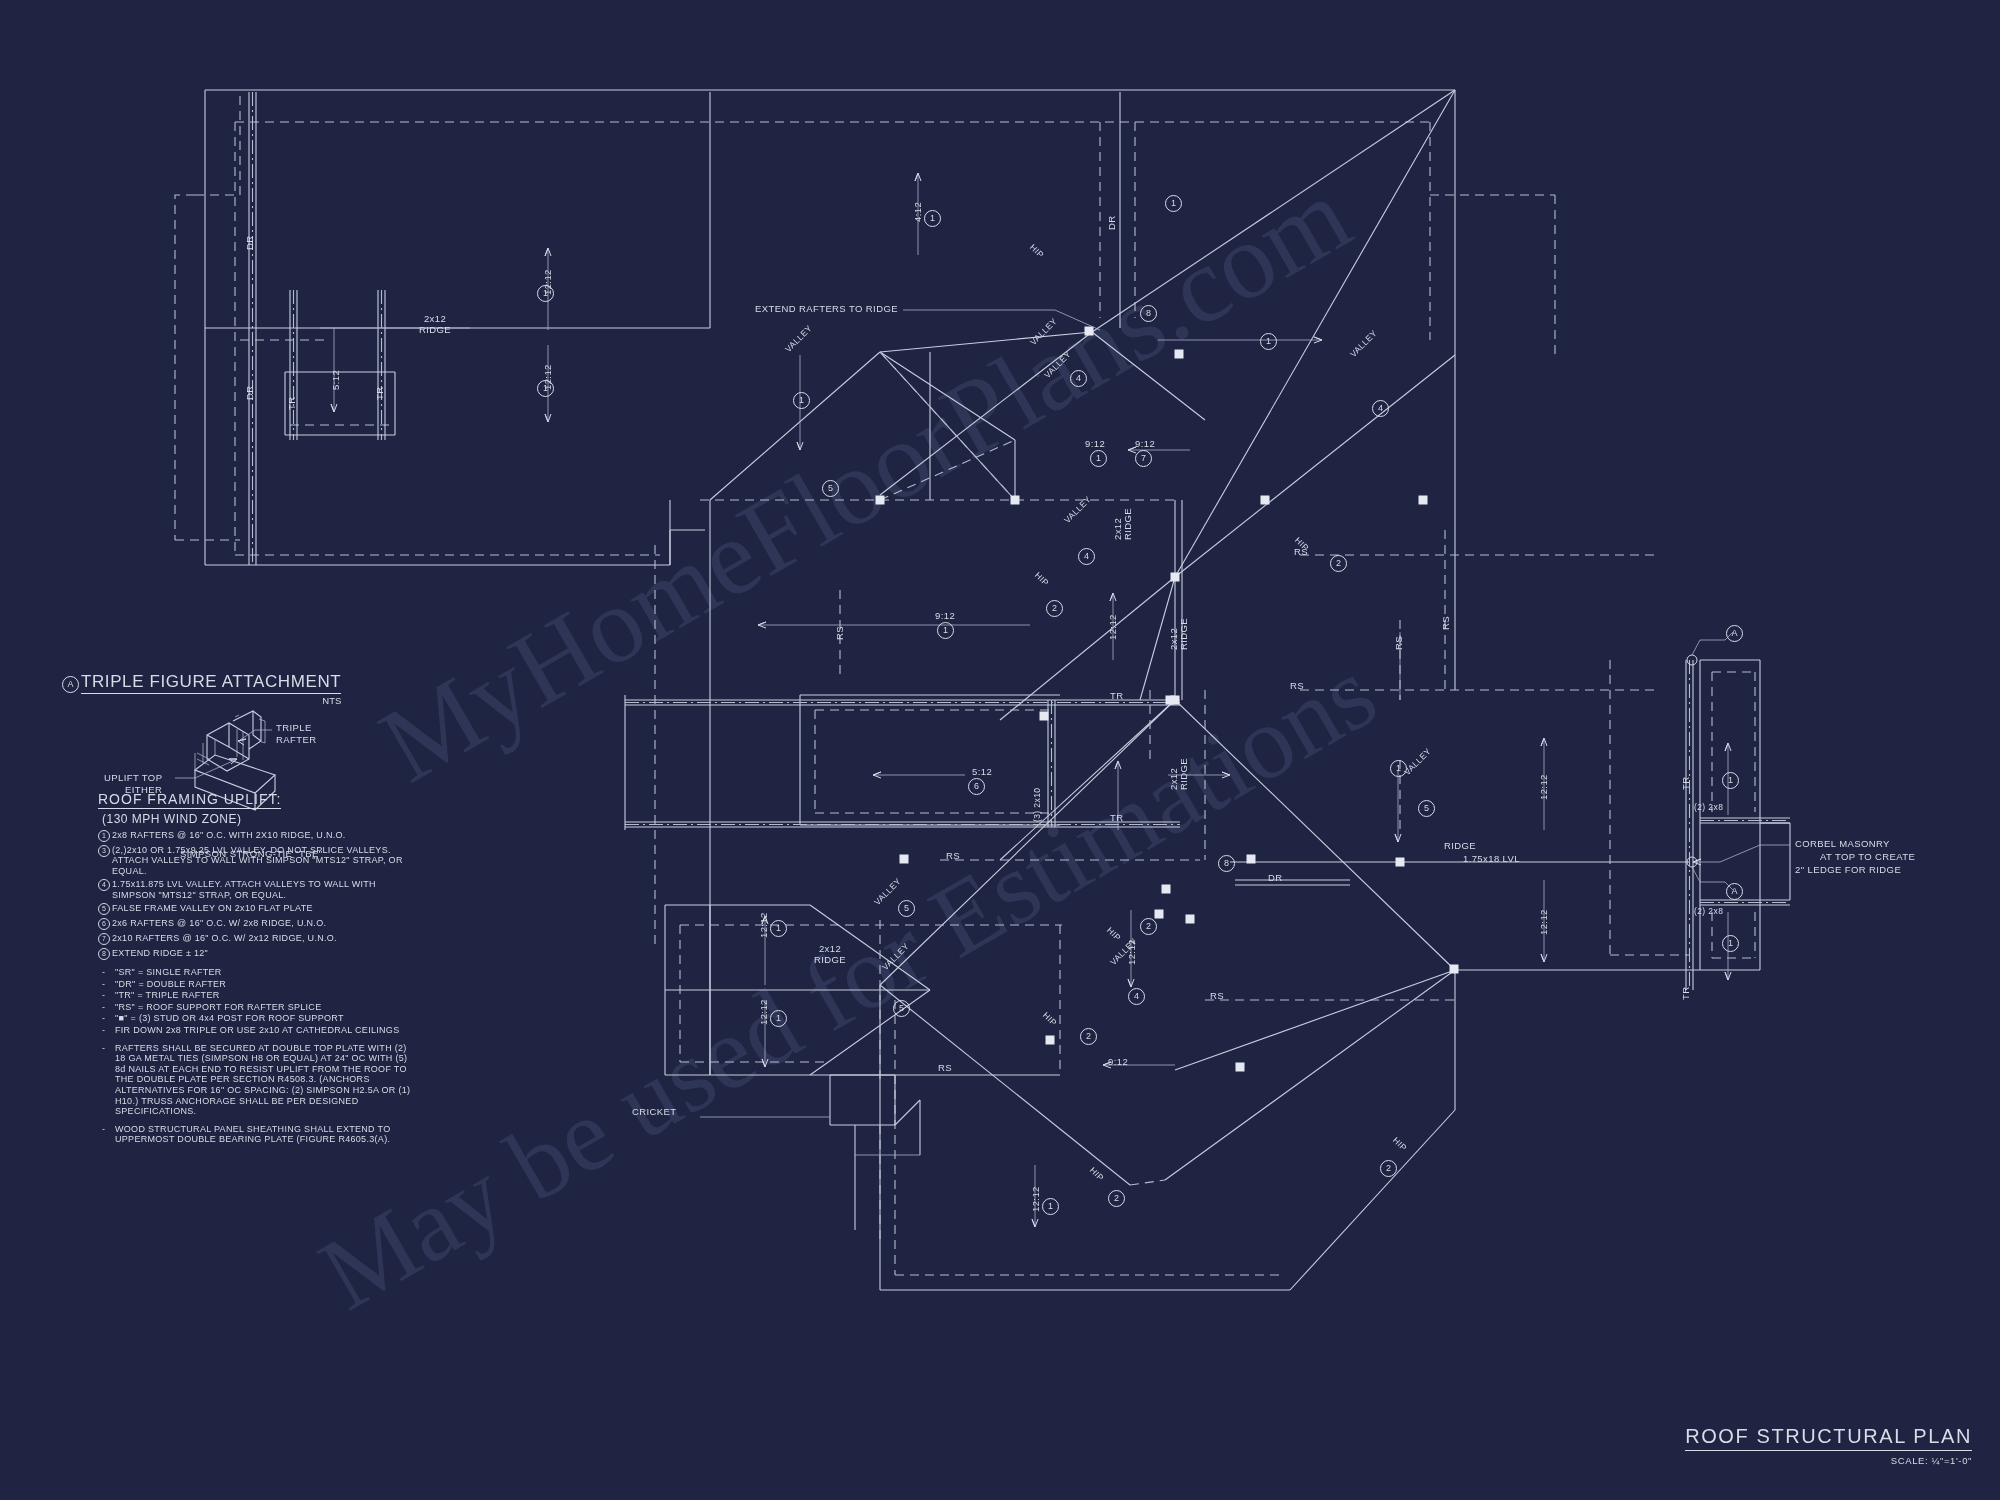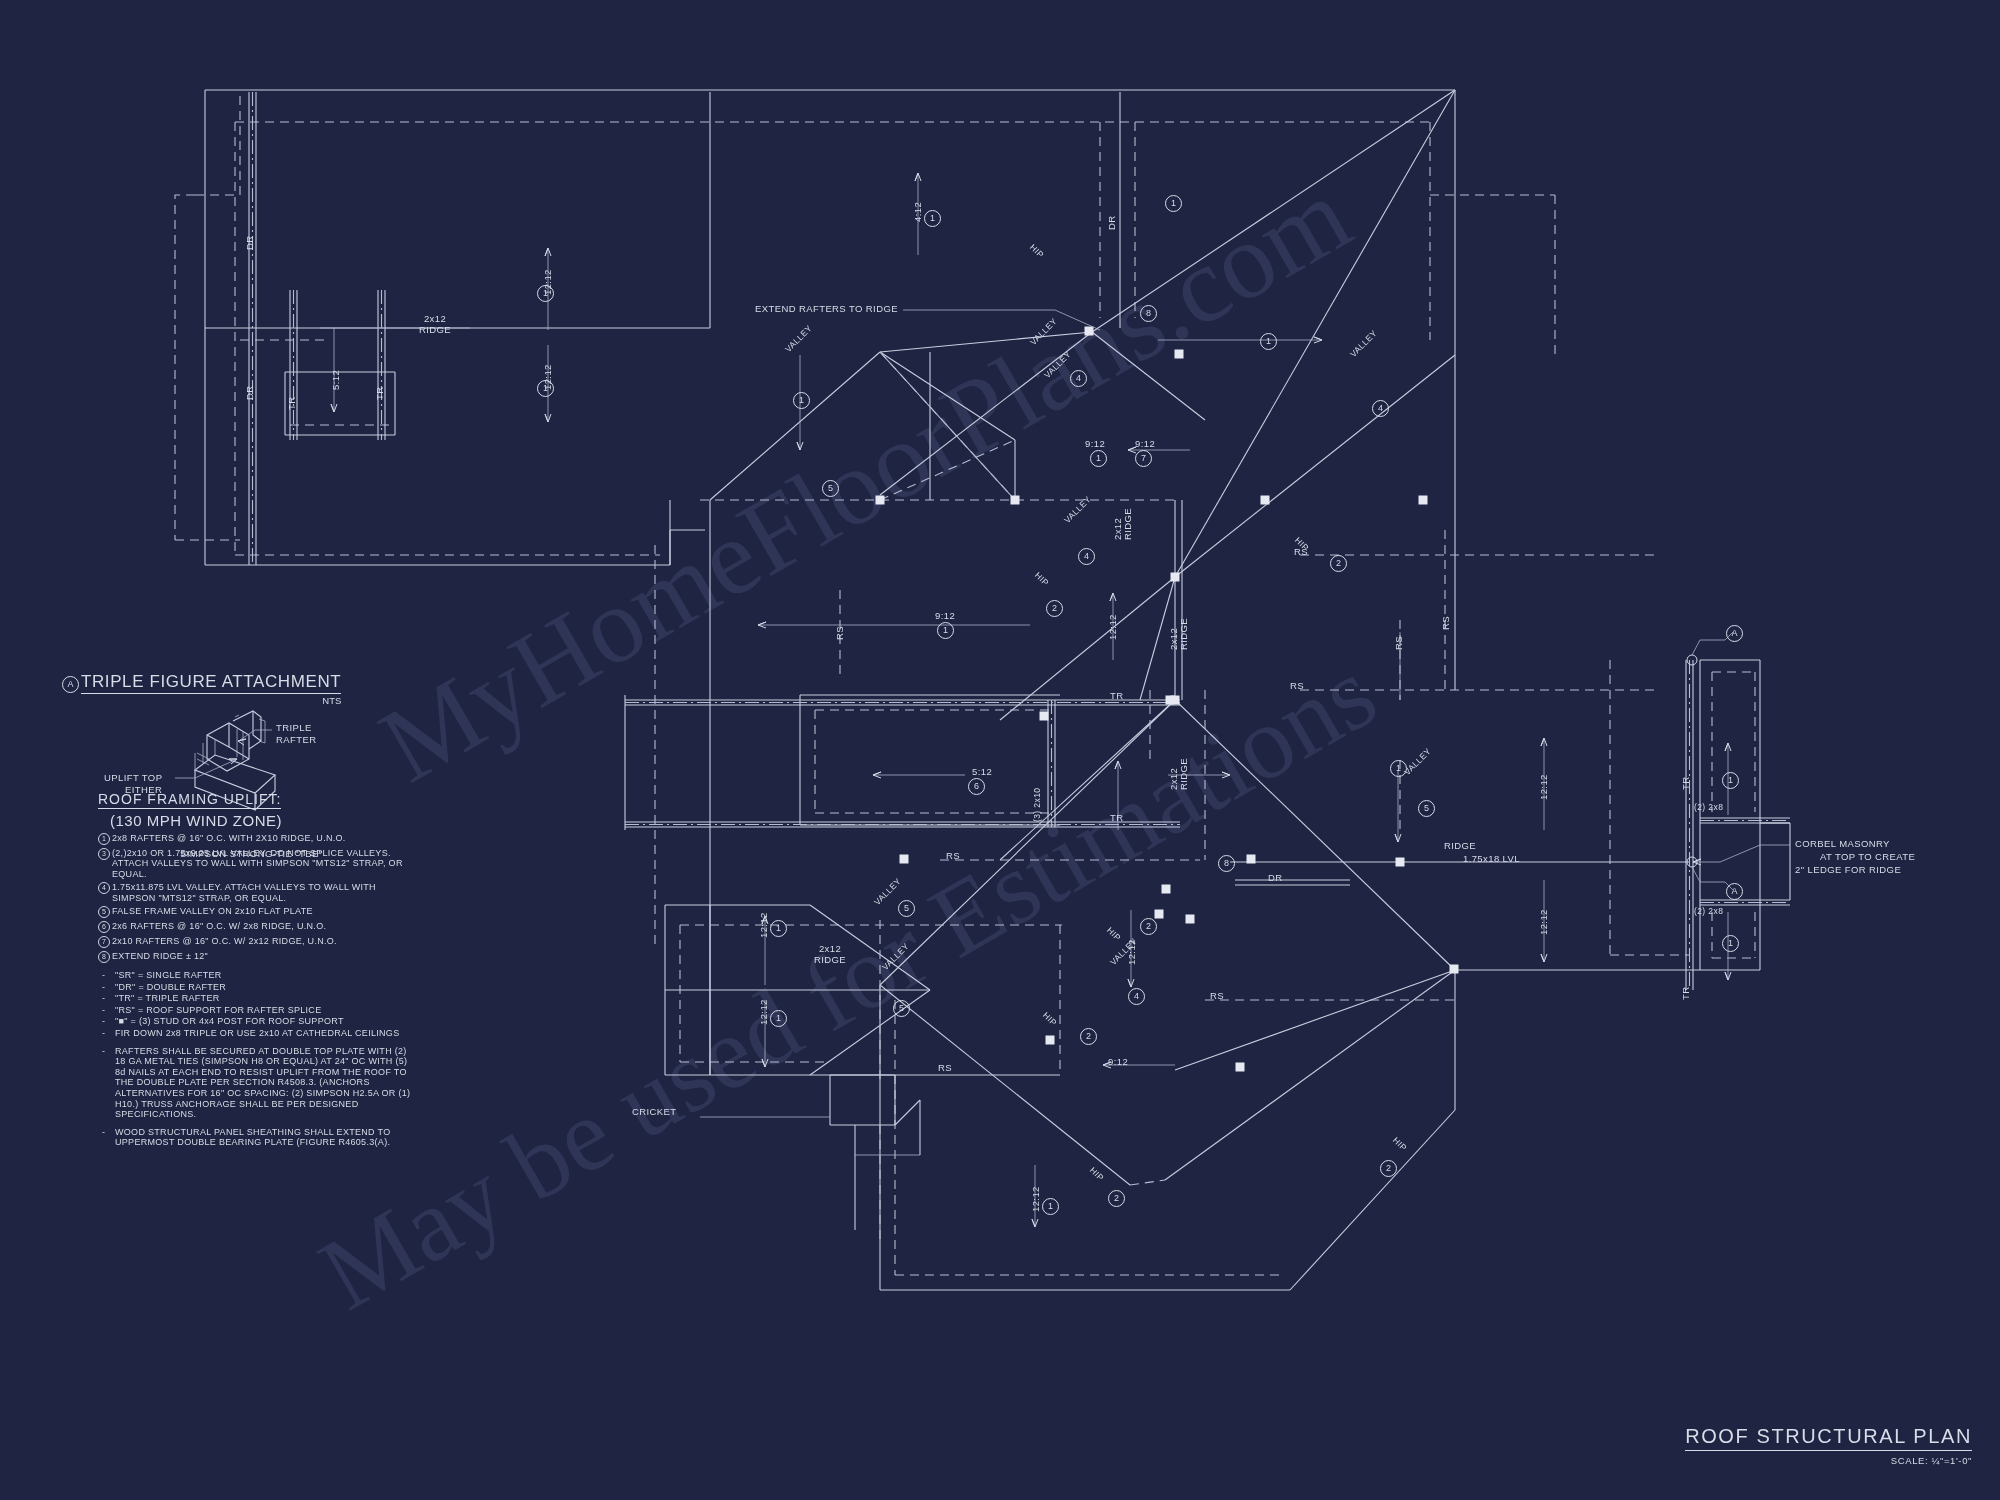--- a/index.html
+++ b/index.html
@@ -44,21 +44,21 @@
   .rot90{transform:rotate(-90deg);transform-origin:left top;}
   .rot45{transform:rotate(-45deg);transform-origin:left top;}
   .rotn45{transform:rotate(45deg);transform-origin:left top;}
   .ctr{text-align:center;}
   
   #notes{position:absolute;left:98px;top:790px;width:320px;}
   #notes .hd{
     font-size:14px;letter-spacing:1px;
     border-bottom:1.3px solid #d8dce8;display:inline-block;padding-bottom:1px;
   }
-  #notes .sub{font-size:15px;margin:3px 0 4px 12px;letter-spacing:.5px;}
+  #notes .sub{font-size:12px;margin:3px 0 4px 4px;letter-spacing:.5px;}
   #notes .item{display:flex;font-size:9px;line-height:10.4px;margin-bottom:3px;letter-spacing:.3px;}
   #notes .num{width:14px;flex:0 0 14px;}
   #notes .num span{
     display:inline-block;width:10px;height:10px;line-height:10px;
     border:1px solid #cfd4e4;border-radius:50%;text-align:center;font-size:7px;
   }
   #notes .bd{flex:1;}
   #notes .dash{display:flex;font-size:9px;line-height:10.6px;margin-bottom:1px;letter-spacing:.3px;}
   #notes .dash .dsh{width:13px;flex:0 0 13px;padding-left:4px;}
   #notes .grp{margin-top:7px;}

